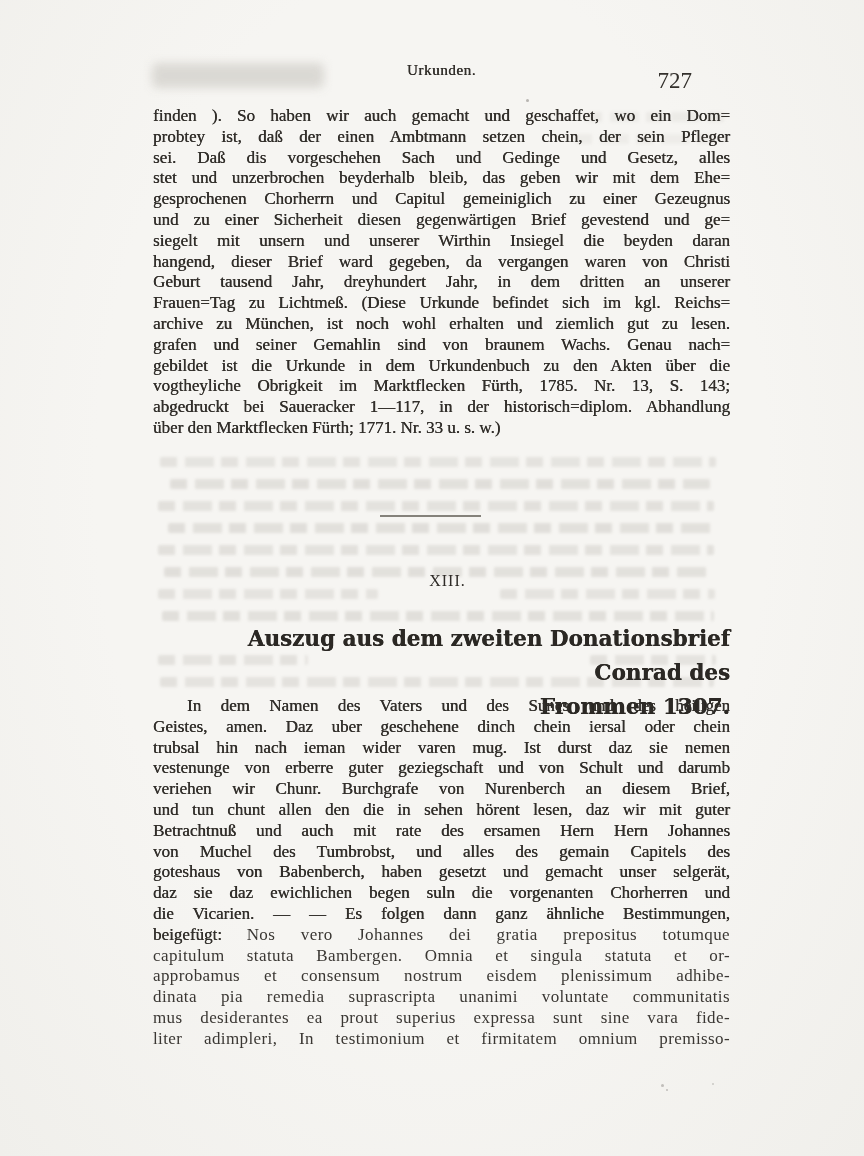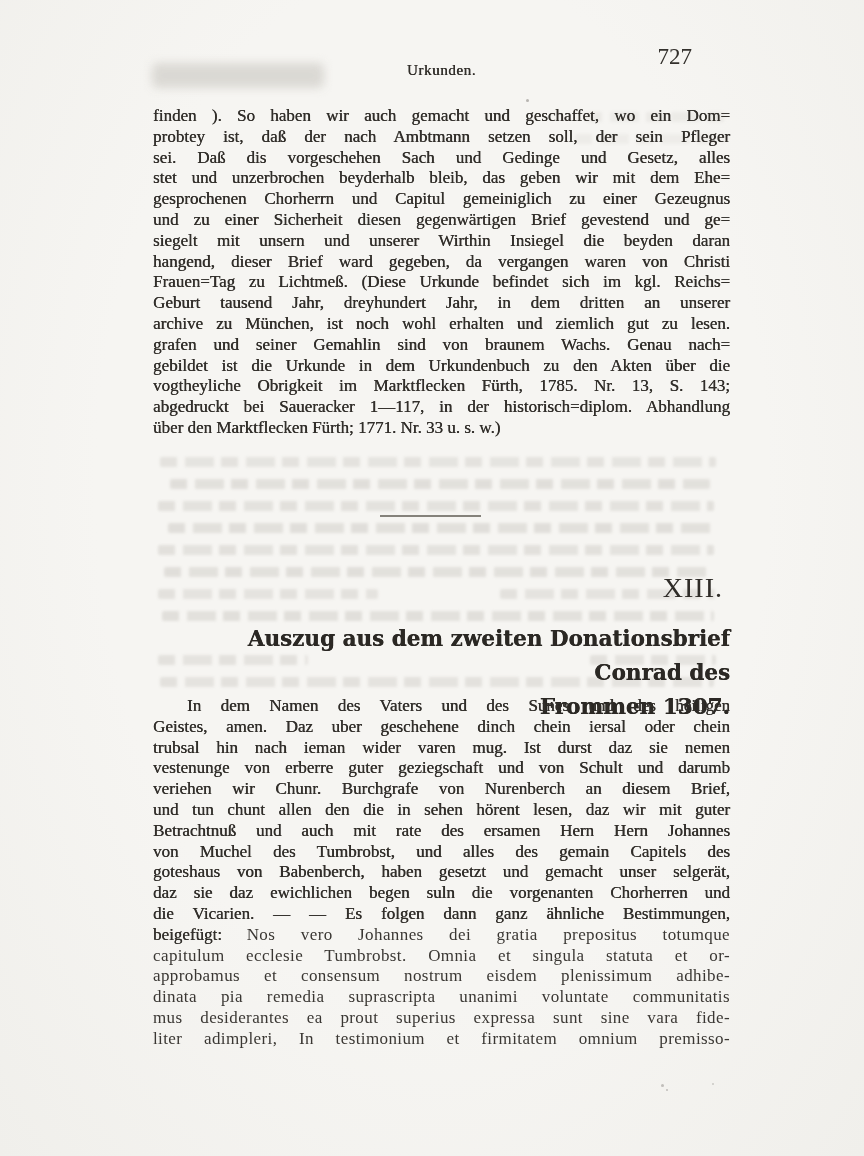--- a/index.html
+++ b/index.html
@@ -12,21 +12,21 @@
     position:relative;width:864px;height:1156px;
     background:radial-gradient(ellipse at 50% 42%, #f6f5f2 55%, #f0efeb 100%);
     color:#322f2b;
   }
   
   .running-head{
     position:absolute;left:153px;top:62px;width:577px;
     text-align:center;font-size:15px;letter-spacing:.6px;color:#3c3935;
   }
   .page-number{
-    position:absolute;right:172px;top:44px;
+    position:absolute;right:172px;top:68px;
     font-family:"Liberation Serif", serif;font-size:23px;color:#33302c;
   }
   
   .textblock{position:absolute;left:153px;top:106px;width:577px;}
   .para{position:absolute;left:0;width:577px;}
   .para1{top:0;}
   .para2{top:589px;}
   .line{
     height:20.8px;line-height:20.8px;font-size:17px;
     text-align:justify;text-align-last:justify;
@@ -41,23 +41,23 @@
   .latin{
     font-family:Liberation Serif, serif;
     color:#3a3733;letter-spacing:.4px;word-spacing:1.5px;
   }
   
   .rule{
     position:absolute;left:227px;top:409px;width:101px;height:2px;
     background:#716d66;opacity:.85;
   }
   .section-number{
-    position:absolute;left:0;top:466px;width:577px;
-    text-align:right;font-family:"Liberation Serif", serif;
-    font-size:28px;letter-spacing:1px;color:#2f2c28;
+    position:absolute;left:13px;top:466px;width:577px;
+    text-align:center;font-family:"Liberation Serif", serif;
+    font-size:16px;letter-spacing:1px;color:#2f2c28;
     transform:translateX(-7px);
   }
   .section-title{
     position:absolute;left:0;top:516px;width:577px;
     text-align:right;font-weight:bold;font-size:21.5px;line-height:34px;
     color:#2b2824;text-shadow:0.3px 0 0 #2b2824;
   }
   
   .ghost{
     position:absolute;height:10px;border-radius:2px;
@@ -97,29 +97,29 @@
   <div class="speck" style="left:666px;top:1089px;width:2px;height:2px;opacity:.5;"></div>
   <div class="speck" style="left:712px;top:1083px;width:2px;height:2px;opacity:.4;"></div>
 
   <div class="running-head frak">Urkunden.</div>
   <div class="page-number">727</div>
 
   <div class="textblock">
 
     <div class="para para1 frak">
         <div class="line"><span class="frak">finden ).  So haben wir auch gemacht und geschaffet, wo ein Dom=</span></div>
-        <div class="line"><span class="frak">probtey ist, daß der nach Ambtmann setzen soll, der sein Pfleger</span></div>
+        <div class="line"><span class="frak">probtey ist, daß der einen Ambtmann setzen chein, der sein Pfleger</span></div>
         <div class="line"><span class="frak">sei.  Daß dis vorgeschehen Sach und Gedinge und Gesetz, alles</span></div>
         <div class="line"><span class="frak">stet und unzerbrochen beyderhalb bleib, das geben wir mit dem Ehe=</span></div>
         <div class="line"><span class="frak">gesprochenen Chorherrn und Capitul gemeiniglich zu einer Gezeugnus</span></div>
         <div class="line"><span class="frak">und zu einer Sicherheit diesen gegenwärtigen Brief gevestend und ge=</span></div>
         <div class="line"><span class="frak">siegelt mit unsern und unserer Wirthin Insiegel die beyden daran</span></div>
         <div class="line"><span class="frak">hangend, dieser Brief ward gegeben, da vergangen waren von Christi</span></div>
+        <div class="line"><span class="frak">Geburt tausend Jahr, dreyhundert Jahr, in dem dritten an unserer</span></div>
         <div class="line"><span class="frak">Frauen=Tag zu Lichtmeß.  (Diese Urkunde befindet sich im kgl. Reichs=</span></div>
-        <div class="line"><span class="frak">Geburt tausend Jahr, dreyhundert Jahr, in dem dritten an unserer</span></div>
         <div class="line"><span class="frak">archive zu München, ist noch wohl erhalten und ziemlich gut zu lesen.</span></div>
         <div class="line"><span class="frak">grafen und seiner Gemahlin sind von braunem Wachs.  Genau nach=</span></div>
         <div class="line"><span class="frak">gebildet ist die Urkunde in dem Urkundenbuch zu den Akten über die</span></div>
         <div class="line"><span class="frak">vogtheyliche Obrigkeit im Marktflecken Fürth, 1785.  Nr. 13, S. 143;</span></div>
         <div class="line"><span class="frak">abgedruckt bei Saueracker 1—117, in der historisch=diplom. Abhandlung</span></div>
         <div class="line short"><span class="frak">über den Marktflecken Fürth; 1771.  Nr. 33 u. s. w.)</span></div>
       </div>
 
     <div class="rule"></div>
 
@@ -136,21 +136,21 @@
         <div class="line"><span class="frak">trubsal hin nach ieman wider varen mug.  Ist durst daz sie nemen</span></div>
         <div class="line"><span class="frak">vestenunge von erberre guter geziegschaft und von Schult und darumb</span></div>
         <div class="line"><span class="frak">veriehen wir Chunr. Burchgrafe von Nurenberch an diesem Brief,</span></div>
         <div class="line"><span class="frak">und tun chunt allen den die in sehen hörent lesen, daz wir mit guter</span></div>
         <div class="line"><span class="frak">Betrachtnuß und auch mit rate des ersamen Hern Hern Johannes</span></div>
         <div class="line"><span class="frak">von Muchel des Tumbrobst, und alles des gemain Capitels des</span></div>
         <div class="line"><span class="frak">goteshaus von Babenberch, haben gesetzt und gemacht unser selgerät,</span></div>
         <div class="line"><span class="frak">daz sie daz ewichlichen begen suln die vorgenanten Chorherren und</span></div>
         <div class="line"><span class="frak">die Vicarien. — — Es folgen dann ganz ähnliche Bestimmungen,</span></div>
         <div class="line"><span class="frak">beigefügt:</span> <span class="latin">Nos vero Johannes dei gratia prepositus totumque</span></div>
-        <div class="line"><span class="latin">capitulum ecclesie Tumbrobst.  Omnia et singula statuta et or-</span></div>
+        <div class="line"><span class="latin">capitulum statuta Bambergen.  Omnia et singula statuta et or-</span></div>
         <div class="line"><span class="latin">approbamus et consensum nostrum eisdem plenissimum adhibe-</span></div>
         <div class="line"><span class="latin">dinata pia remedia suprascripta unanimi voluntate communitatis</span></div>
         <div class="line"><span class="latin">mus desiderantes ea prout superius expressa sunt sine vara fide-</span></div>
         <div class="line"><span class="latin">liter adimpleri,  In testimonium et firmitatem omnium premisso-</span></div>
       </div>
 
   </div>
 </div>
 
 </body></html>

